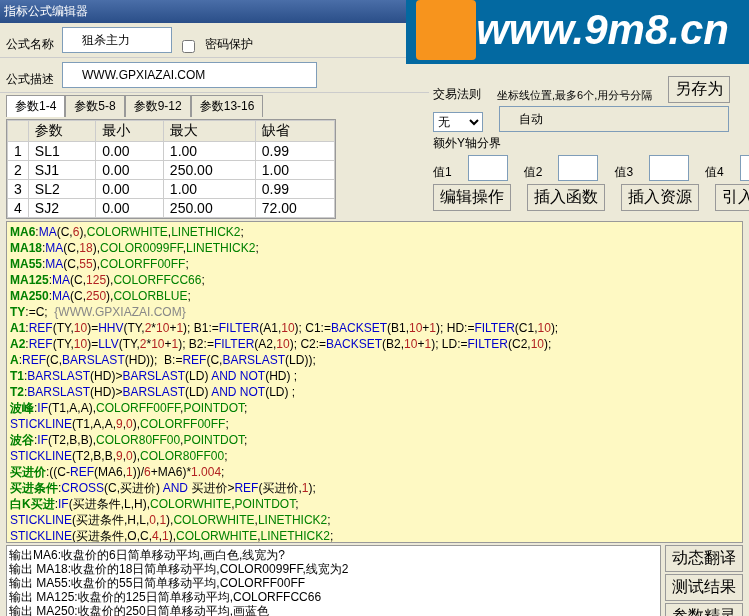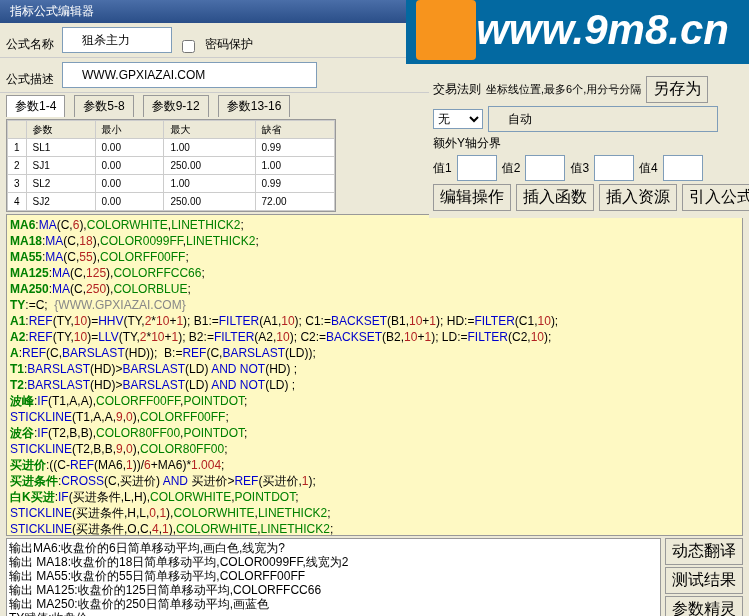--- a/index.html
+++ b/index.html
@@ -1,30 +1,30 @@
 <!DOCTYPE html>
 <html><head>
 <meta charset="utf-8">
 <style>
 *{box-sizing:border-box;margin:0;padding:0;font-family:"SimSun","宋体",sans-serif;font-size:12px}
 body{background:#ece9d8;width:749px;height:616px;overflow:hidden;position:relative}
-.titlebar{background:linear-gradient(#4a6ea8,#2a4e88);color:#fff;padding:3px 10px;font-size:12px}
+.titlebar{background:linear-gradient(#4a6ea8,#2a4e88);color:#fff;padding:3px 4px;font-size:12px}
 .toprow{display:flex;padding:4px 6px;gap:8px;align-items:flex-end;background:#ece9d8;border-bottom:1px solid #ccc}
 .lbl{white-space:nowrap}
 .inp{border:1px solid #7f9db9;background:#fff;padding:1px 19px;height:26px}
 .chk{margin:0 2px}
-.tabs{display:flex;padding:2px 6px 0;gap:9px}
+.tabs{display:flex;padding:2px 6px 0;gap:0}
 .tab{border:1px solid #999;border-bottom:none;padding:2px 8px;background:#ece9d8;cursor:pointer;font-size:12px}
 .tab.active{background:#fff}
 .paramgrid{margin:2px 6px;border:1px solid #999;background:#fff}
 .paramgrid table{border-collapse:collapse;width:100%}
-.paramgrid th,.paramgrid td{border:1px solid #ccc;padding:1px 6px;text-align:left;font-size:10px;height:18px}
+.paramgrid th,.paramgrid td{border:1px solid #ccc;padding:1px 6px;text-align:left;font-size:14px;height:18px}
 .paramgrid th{background:#ece9d8;font-weight:normal}
 .rightpanel{position:absolute;top:25px;right:0;width:320px;padding:4px;background:#ece9d8}
-.rowflex{display:flex;gap:5px;align-items:center;margin:3px 0}
+.rowflex{display:flex;gap:16px;align-items:flex-end;margin:3px 0}
 .btn{border:1px solid #999;background:#ece9d8;padding:2px 6px;cursor:pointer;font-size:16px;white-space:nowrap}
 .sel{border:1px solid #7f9db9;background:#fff;height:20px}
 .codebox{margin:2px 6px;border:1px solid #999;background:#fef9c3;padding:3px;font-family:"Courier New",monospace;font-size:12px;line-height:15px;height:322px;overflow:auto;white-space:pre}
 .outputrow{display:flex;margin:2px 6px;gap:4px}
 .outbox{border:1px solid #999;background:#fff;padding:2px;font-size:11px;line-height:14px;flex:1;height:95px;overflow:auto}
 .sidebtns{display:flex;flex-direction:column;gap:2px}
 .kw{color:#008000;font-weight:bold}
 .fn{color:#0000cd}
 .num{color:#b22222}
 .grn{color:#008000}

